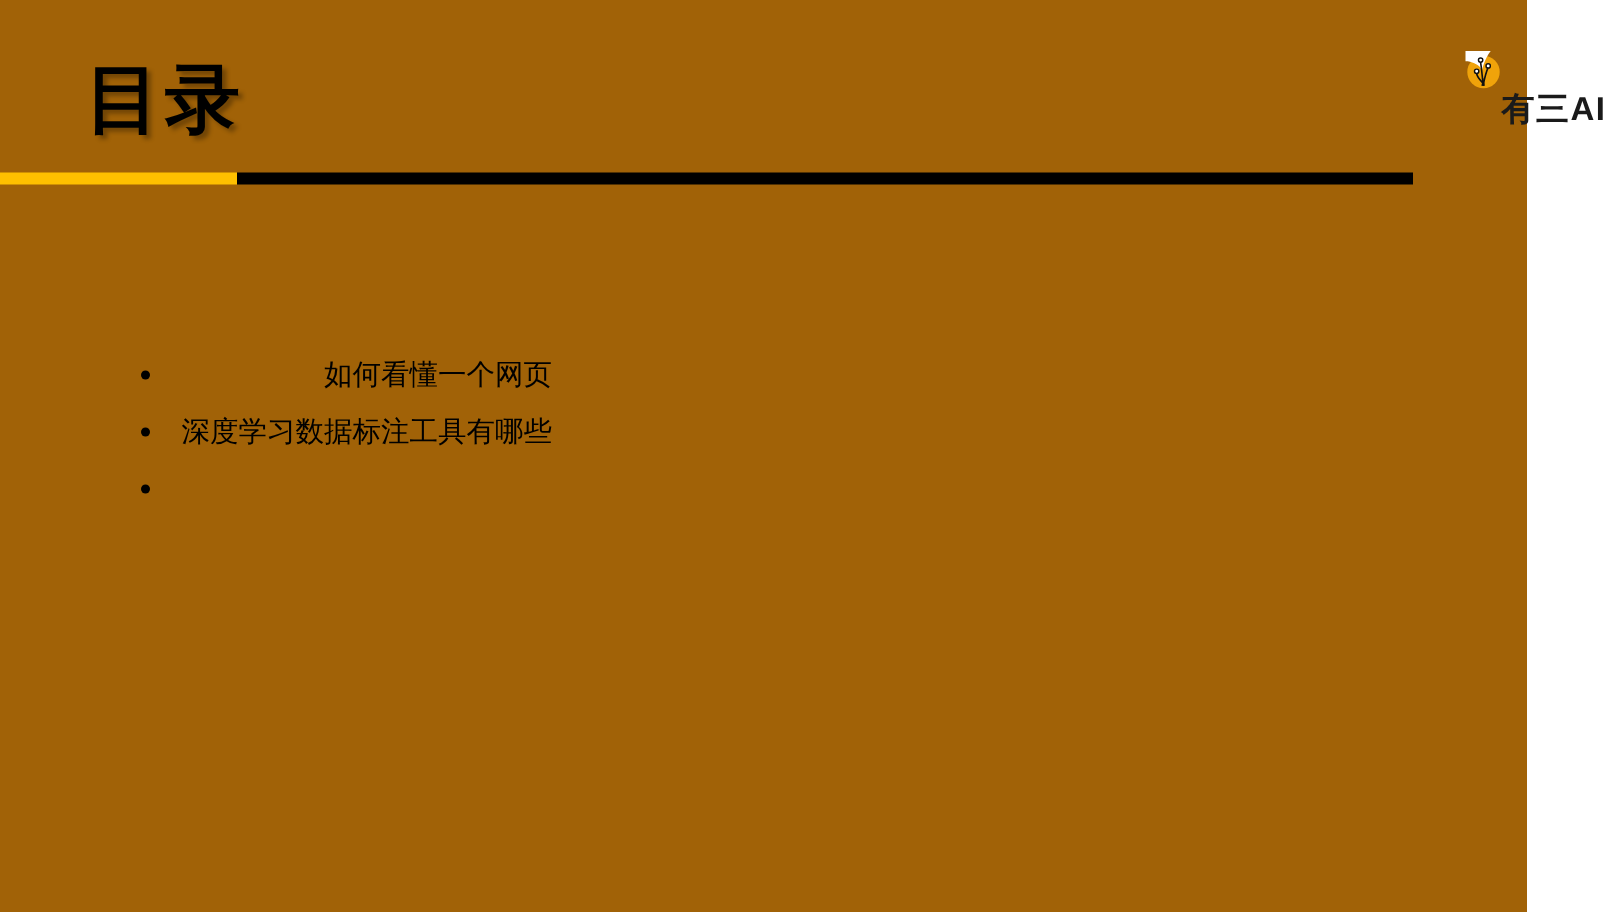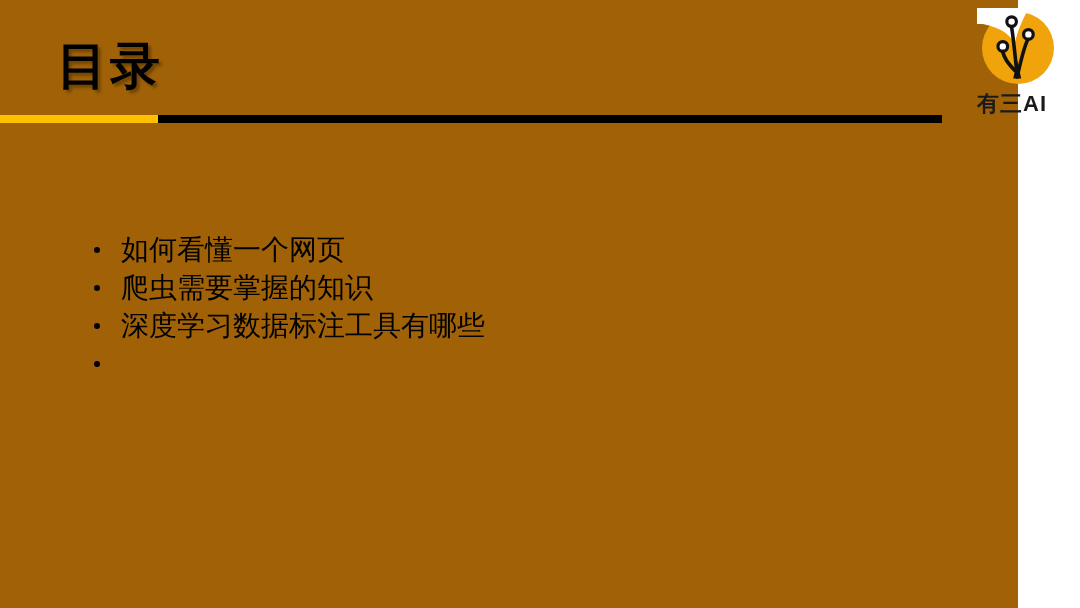--- a/index.html
+++ b/index.html
@@ -29,39 +29,40 @@
   .underline{
     position:absolute;left:0;top:115px;width:942px;height:8px;
     display:flex;
   }
   .underline .seg-accent{width:158px;height:8px;background:var(--accent);}
   .underline .seg-line{flex:1;height:8px;background:var(--line);}
 
   
   .logo{
     position:absolute;left:977px;top:8px;width:94px;
-    display:flex;flex-direction:column;align-items:flex-start;
+    display:flex;flex-direction:row;align-items:flex-end;
   }
   .logo svg{display:block;width:82px;height:80px;}
   .brand{
     margin-top:1px;
     font-size:22px;font-weight:bold;color:#1a1a1a;
     letter-spacing:1px;white-space:nowrap;
   }
 
   
   .toc{
     position:absolute;left:94px;top:231px;
     margin:0;padding:0;list-style:none;
   }
   .toc li{
     display:flex;align-items:center;
     height:38px;
-    font-size:28px;color:var(--ink);
+    font-size:19px;color:var(--ink);
     white-space:nowrap;
+    justify-content:space-between;
   }
   .dot{
     flex:0 0 auto;
     width:6px;height:6px;border-radius:50%;
     background:var(--ink);
     margin-right:21px;
   }
 </style>
 </head>
 <body>
@@ -95,24 +96,20 @@
     <div class="brand">有三AI</div>
   </div>
 
   <ul class="toc">
     <li>
         <span class="dot"></span>
         <span>如何看懂一个网页</span>
       </li>
     <li>
         <span class="dot"></span>
-        <span>爬虫需要掌握的知识</span>
-      </li>
-    <li>
-        <span class="dot"></span>
         <span>深度学习数据标注工具有哪些</span>
       </li>
     <li>
         <span class="dot"></span>
       </li>
   </ul>
 
 </div>
 
 </body></html>

